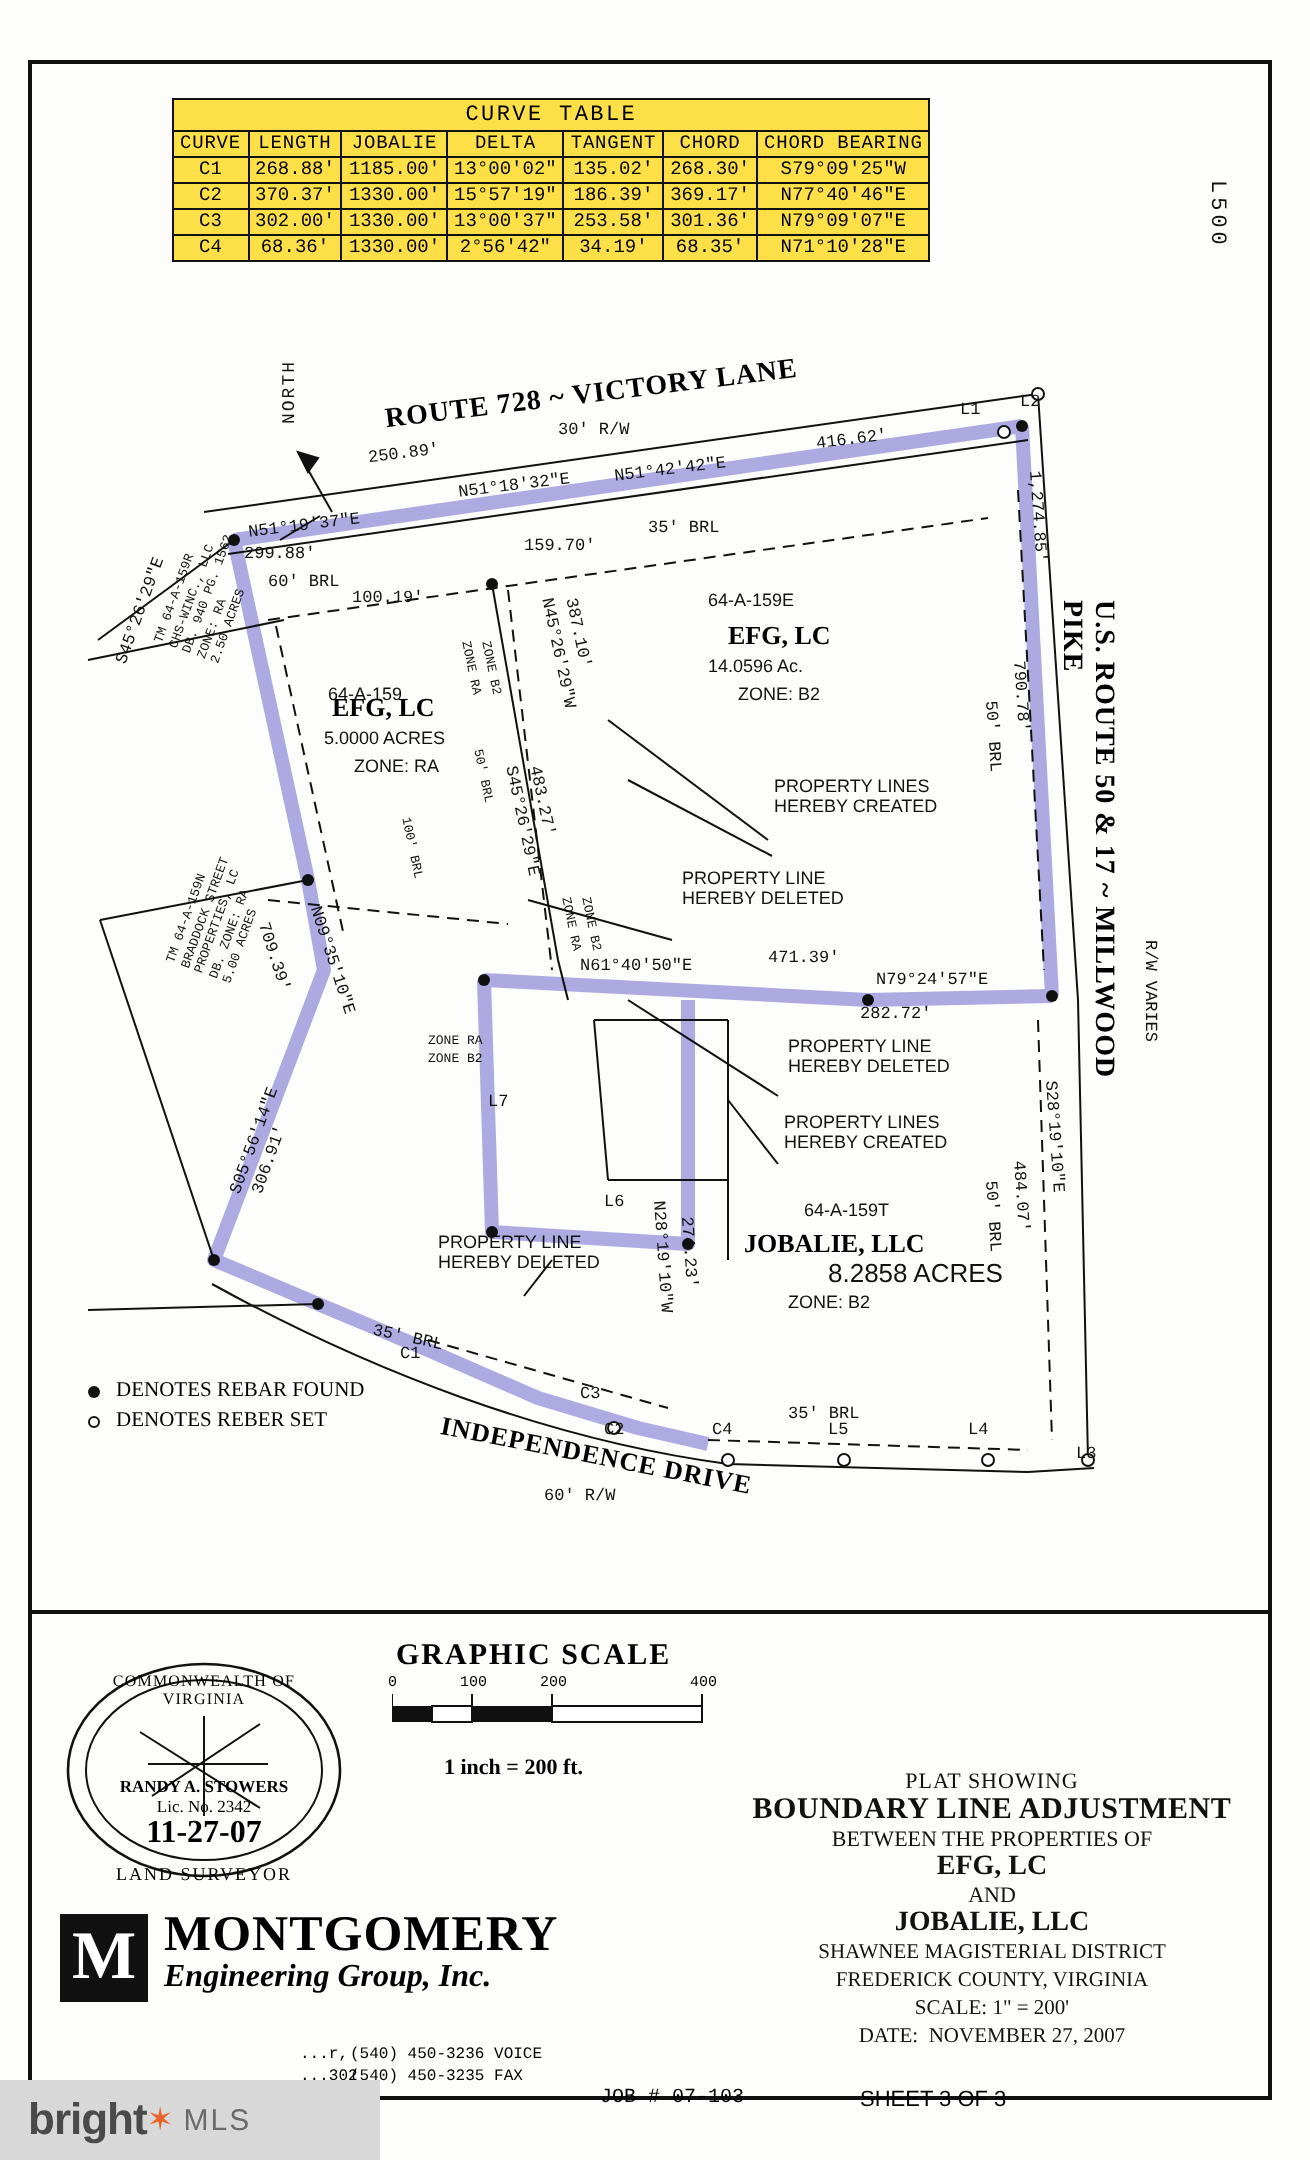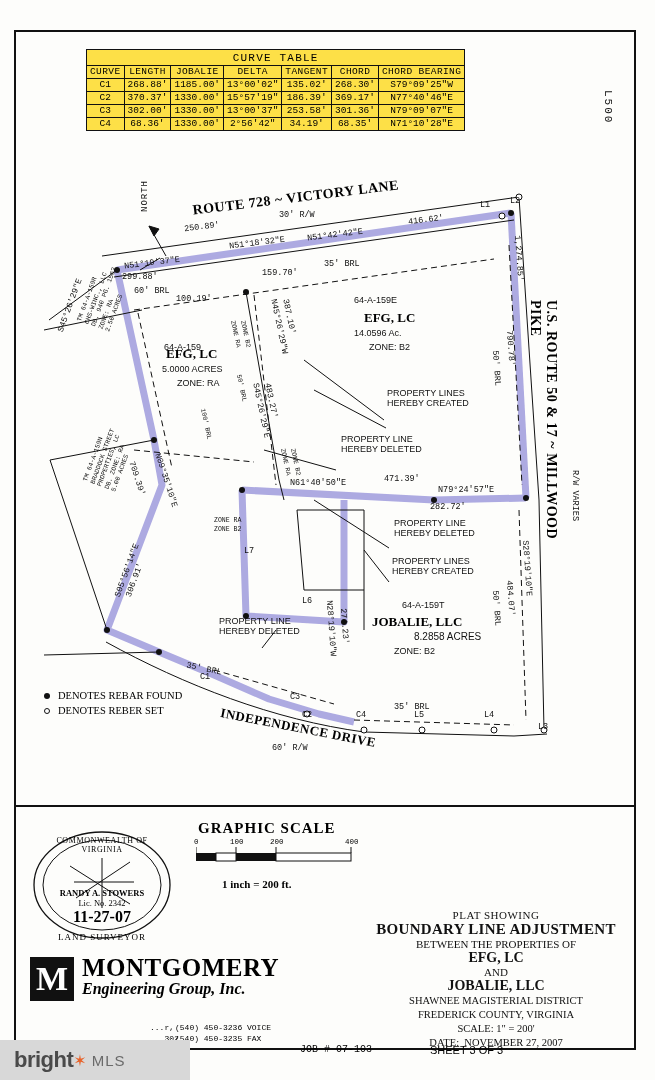--- a/index.html
+++ b/index.html
@@ -123,21 +123,21 @@
     position:absolute; left:30px; top:828px; width:145px; height:115px;
   }
   .seal-text {
     position:absolute;
     font-family:"Liberation Serif", serif;
     text-align:center;
   }
   
   .plat-block {
     position:absolute; left:365px; top:885px; width:262px;
-    text-align:center; font-family:"Liberation Serif", serif; color:#111;margin-top:24px;
+    text-align:center; font-family:"Liberation Serif", serif; color:#111;
   }
   .plat-block .l1 { font-size:11px; letter-spacing:.5px;}
   .plat-block .l2 { font-size:15px; font-weight:bold; letter-spacing:.3px;}
   .plat-block .l3 { font-size:11px;}
   .plat-block .l4 { font-size:14px; font-weight:bold;}
   .plat-block .l5 { font-size:11px;}
   .plat-block .l6 { font-size:14px; font-weight:bold;}
   .plat-block .l7 { font-size:10.5px; line-height:14px;}
   
   .mg {
@@ -346,21 +346,21 @@
     <div class="lbl sans" style="left:148px; top:334px; font-size:9px;">5.0000 ACRES</div>
     <div class="lbl sans" style="left:163px; top:348px; font-size:9px;">ZONE: RA</div>
 
     <div class="lbl sans" style="left:340px; top:265px; font-size:9px;">64-A-159E</div>
     <div class="mid" style="position:absolute; left:350px; top:280px; font-size:13px;">EFG, LC</div>
     <div class="lbl sans" style="left:340px; top:298px; font-size:9px;">14.0596 Ac.</div>
     <div class="lbl sans" style="left:355px; top:312px; font-size:9px;">ZONE: B2</div>
 
     <div class="lbl sans" style="left:368px; top:570px; font-size:9px;margin-left:20px;">64-A-159T</div>
     <div class="mid" style="position:absolute; left:358px; top:584px; font-size:13px;">JOBALIE, LLC</div>
-    <div class="lbl sans" style="left:364px; top:602px; font-size:10px;padding-left:36px;">8.2858 ACRES</div>
+    <div class="lbl sans" style="left:364px; top:602px; font-size:13px;padding-left:36px;">8.2858 ACRES</div>
     <div class="lbl sans" style="left:380px; top:616px; font-size:9px;">ZONE: B2</div>
 
     <div class="lbl" style="left:170px; top:192px; transform:rotate(-7deg);">250.89'</div>
     <div class="lbl" style="left:215px; top:208px; transform:rotate(-7deg);">N51°18'32"E</div>
     <div class="lbl" style="left:293px; top:200px; transform:rotate(-7deg);">N51°42'42"E</div>
     <div class="lbl" style="left:394px; top:185px; transform:rotate(-7deg);">416.62'</div>
     <div class="lbl" style="left:110px; top:228px; transform:rotate(-7deg);">N51°19'37"E</div>
     <div class="lbl" style="left:108px; top:242px;">299.88'</div>
     <div class="lbl" style="left:120px; top:256px;">60' BRL</div>
     <div class="lbl" style="left:162px; top:264px;">100.19'</div>

